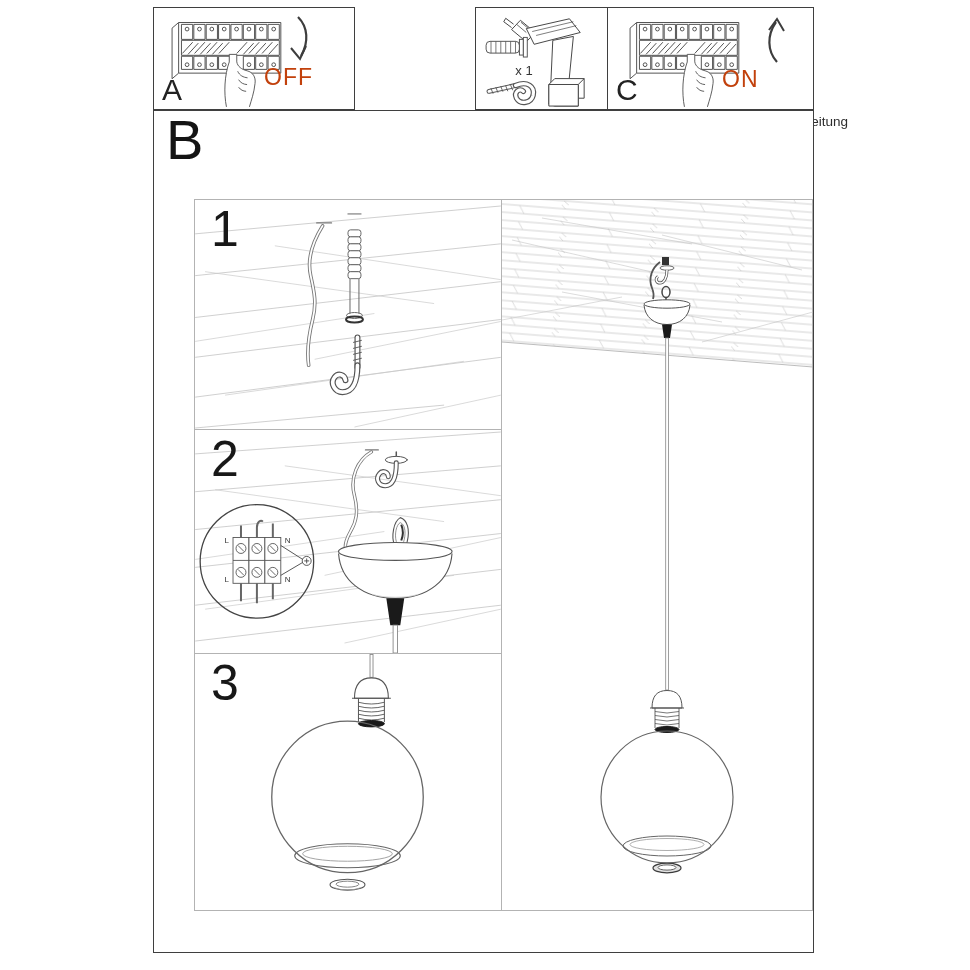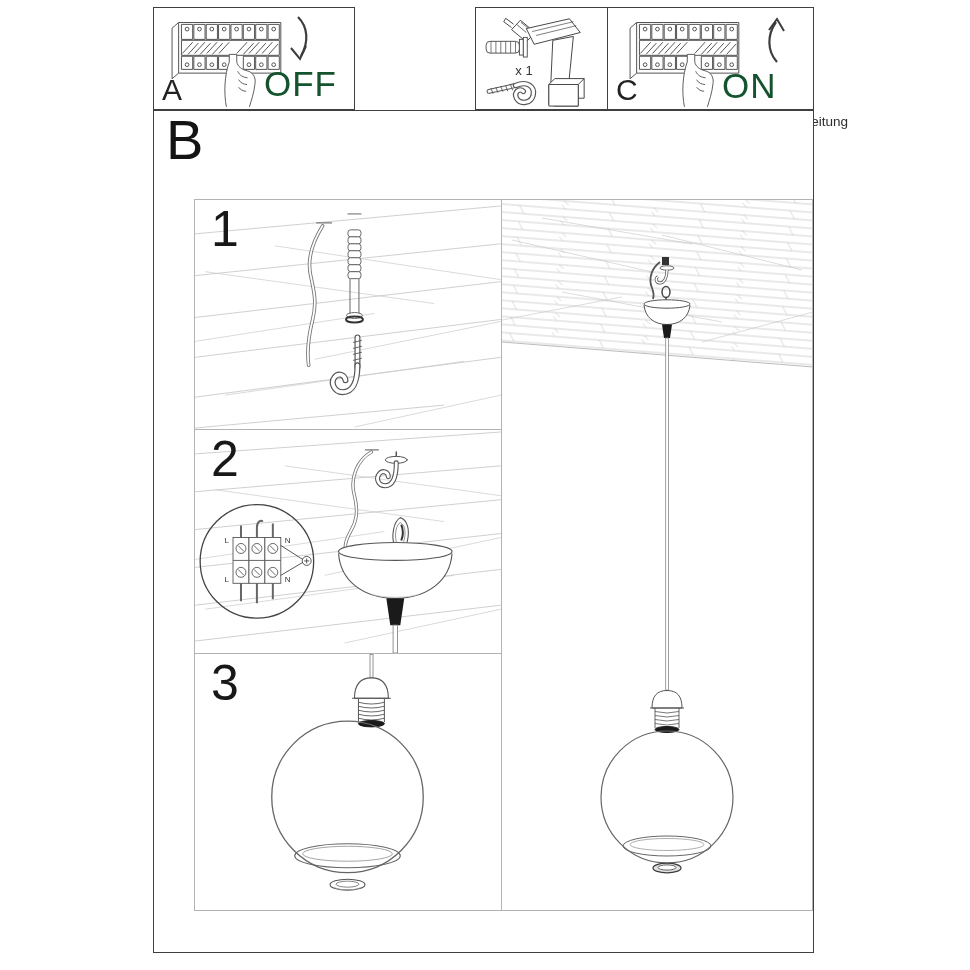--- a/index.html
+++ b/index.html
@@ -4,21 +4,21 @@
 <style>
   html,body{margin:0;padding:0;background:#ffffff;}
   .page{position:relative;width:970px;height:970px;background:#ffffff;overflow:hidden;
         font-family:"Liberation Sans", sans-serif;color:#1c1c1c;}
   .box{position:absolute;border:1.5px solid #3f3f3f;background:#fff;box-sizing:border-box;}
   .panel-a{left:153px;top:7px;width:202px;height:103px;}
   .panel-tools{left:475px;top:7px;width:133px;height:103px;}
   .panel-c{left:607px;top:7px;width:207px;height:103px;}
   .panel-b{left:153px;top:110px;width:661px;height:843px;}
   .corner-label{position:absolute;left:8px;bottom:2px;font-size:30px;color:#222;}
-  .state-label{position:absolute;font-size:35px;color:#14532d;letter-spacing:1px;}
+  .state-label{position:absolute;font-size:23px;color:#c2410c;letter-spacing:1px;}
   .state-off{left:110px;top:56px;}
   .state-on{left:114px;top:58px;}
   .qty-label{position:absolute;left:26px;top:55px;width:44px;text-align:center;font-size:13px;color:#333;}
   .header-text{position:absolute;left:472px;top:113px;font-size:13.5px;line-height:18px;color:#2d2d2d;}
   .b-letter{position:absolute;left:12px;top:-4px;font-size:56px;color:#141414;}
   .inner{position:absolute;left:40px;top:88px;width:619px;height:712px;border:1px solid #b3b3b3;box-sizing:border-box;}
   .cell{position:absolute;box-sizing:border-box;}
   .cell-1{left:0;top:0;width:307px;height:230px;border-right:1px solid #b3b3b3;border-bottom:1px solid #b3b3b3;}
   .cell-2{left:0;top:230px;width:307px;height:224px;border-right:1px solid #b3b3b3;border-bottom:1px solid #b3b3b3;}
   .cell-3{left:0;top:454px;width:307px;height:256px;border-right:1px solid #b3b3b3;}

